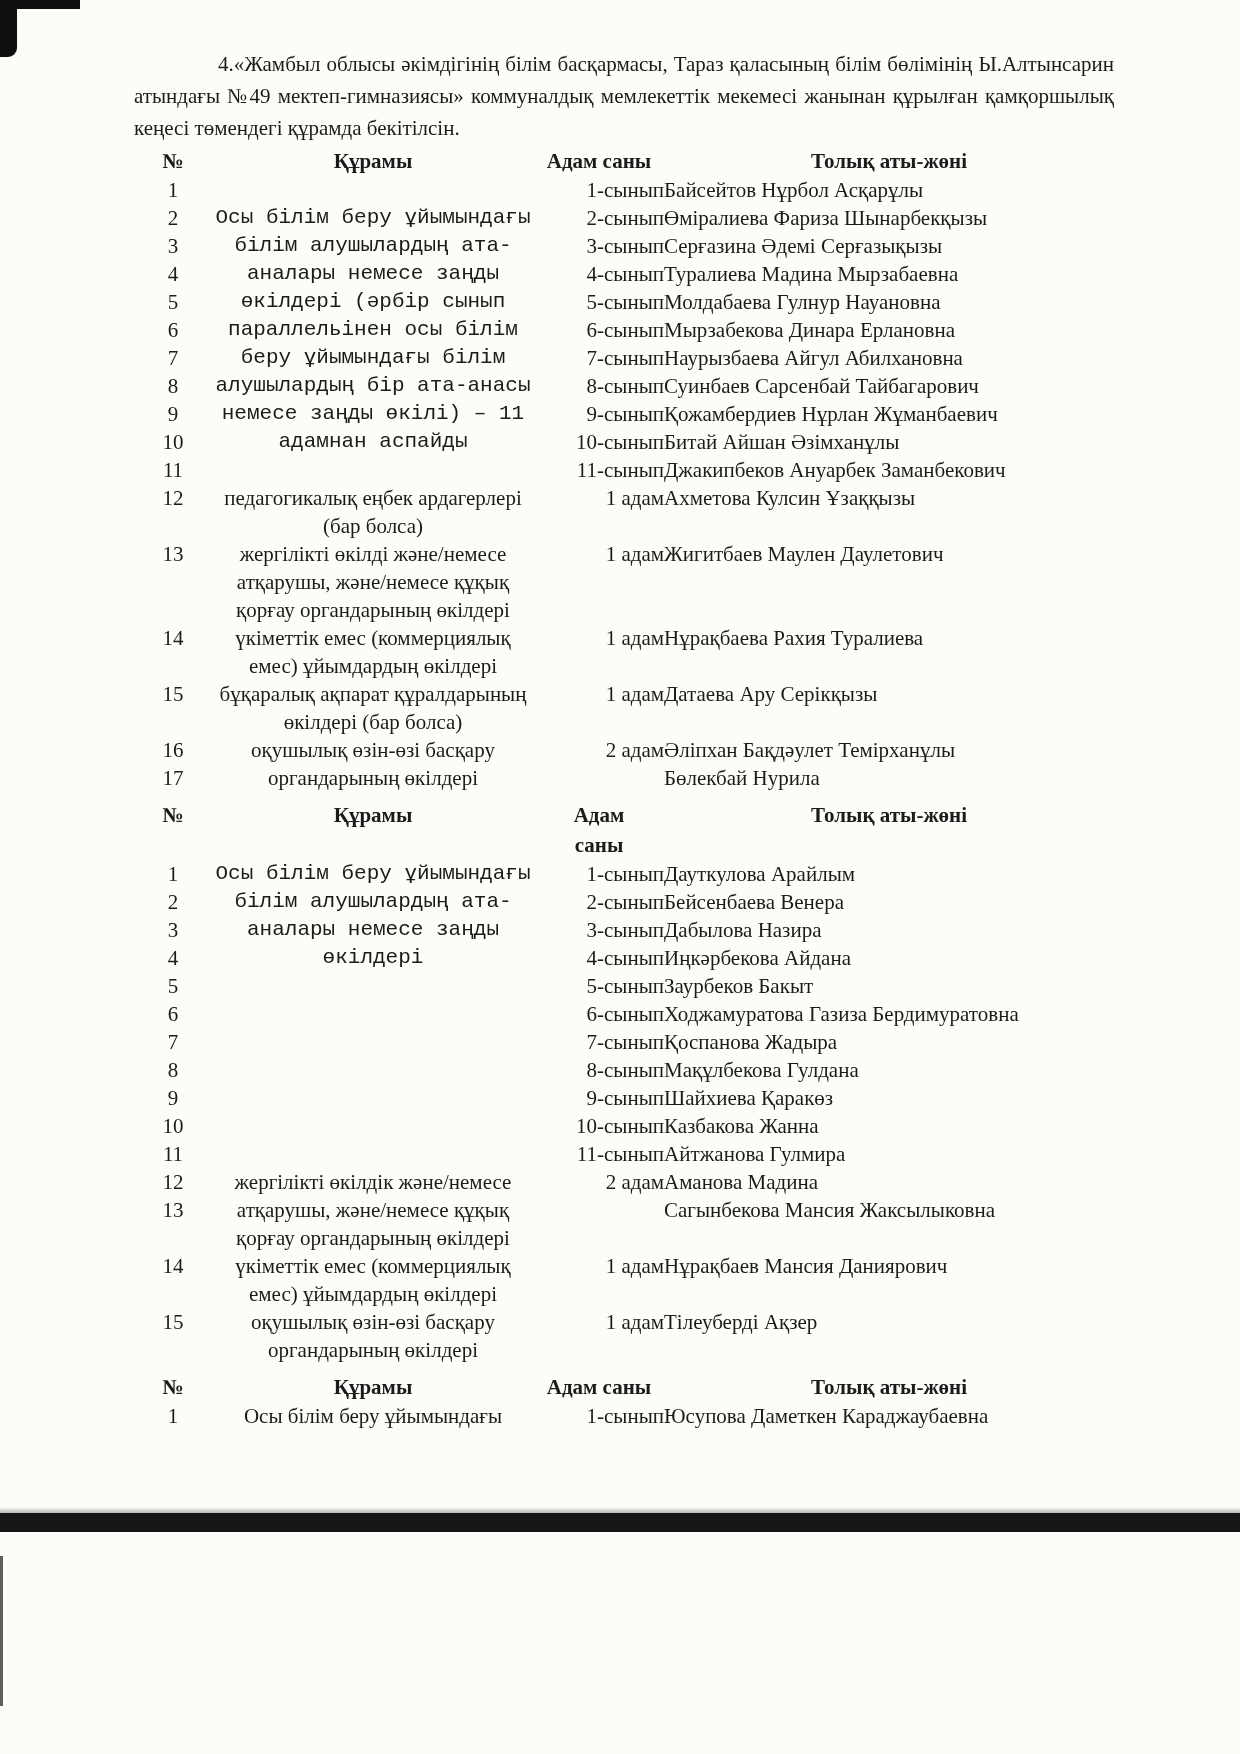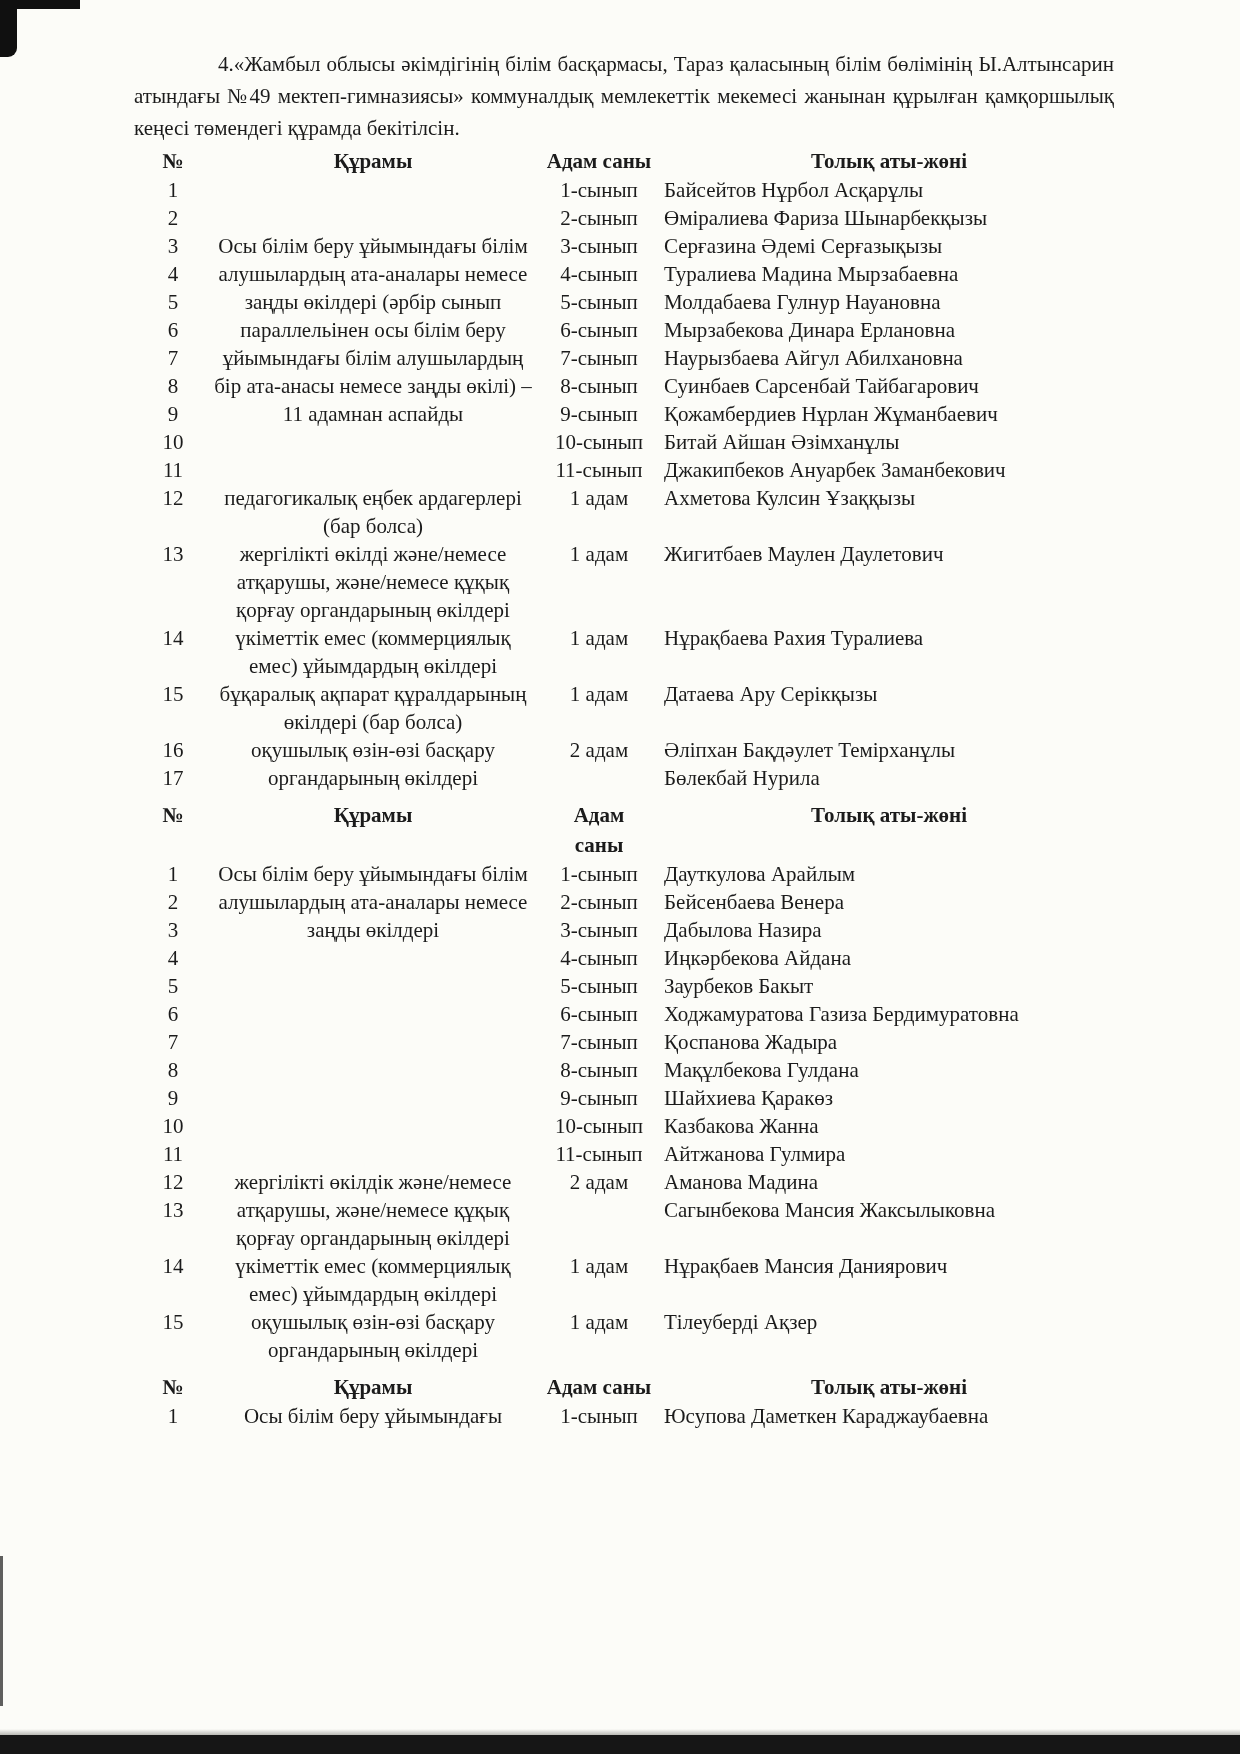--- a/index.html
+++ b/index.html
@@ -4,21 +4,21 @@
 <style>
   html,body{margin:0;padding:0;}
   body{
     width:1240px;height:1754px;
     background:#fcfcf8;
     font-family:"Liberation Serif", serif;
     color:#1b1b1b;
     position:relative;
     overflow:hidden;
   }
-  .page{position:relative;width:1240px;height:1754px;border-radius:17px;}
+  .page{position:relative;width:1240px;height:1532px;border-radius:17px;}
   .content{padding:48px 126px 0 134px;}
   p.decree{
     font-size:21px;
     line-height:32px;
     text-align:justify;
     text-indent:84px;
     margin:0 0 2px 0;
   }
   section{margin:0 0 8px 0;}
   table.board{
@@ -39,23 +39,23 @@
     vertical-align:top;
   }
   table.board td{
     font-size:21px;
     line-height:28px;
     padding:0;
     vertical-align:top;
   }
   td.col-num{text-align:center;}
   td.col-comp{text-align:center;}
-  td.col-count{text-align:center;padding-left:10px;}
+  td.col-count{text-align:right;padding-left:10px;}
   td.col-name{text-align:left;padding-left:16px;margin-left:37px;}
-  td.merged{padding-left:4px;padding-right:4px;}
+  td.merged{padding-left:4px;padding-right:4px;font-family:Liberation Mono, monospace;}
   .wrap-narrow{display:inline-block;width:70px;white-space:normal;text-align:center;}
   
   .corner-top-bar{position:absolute;top:0;left:0;width:80px;height:9px;background:#101010;}
   .corner-left-bar{position:absolute;top:0;left:0;width:17px;height:57px;background:#101010;border-bottom-right-radius:9px;}
   .left-edge-line{position:absolute;left:0;top:1556px;width:3px;height:150px;background:#2b2b2b;opacity:.75;}
   .bottom-edge-bar{position:absolute;left:0;bottom:0;width:1240px;height:19px;background:#161616;}
   .bottom-edge-shade{position:absolute;left:0;bottom:19px;width:1240px;height:6px;background:linear-gradient(#fcfcf8,#b9b9b4);}
 </style>
 </head>
 <body>

